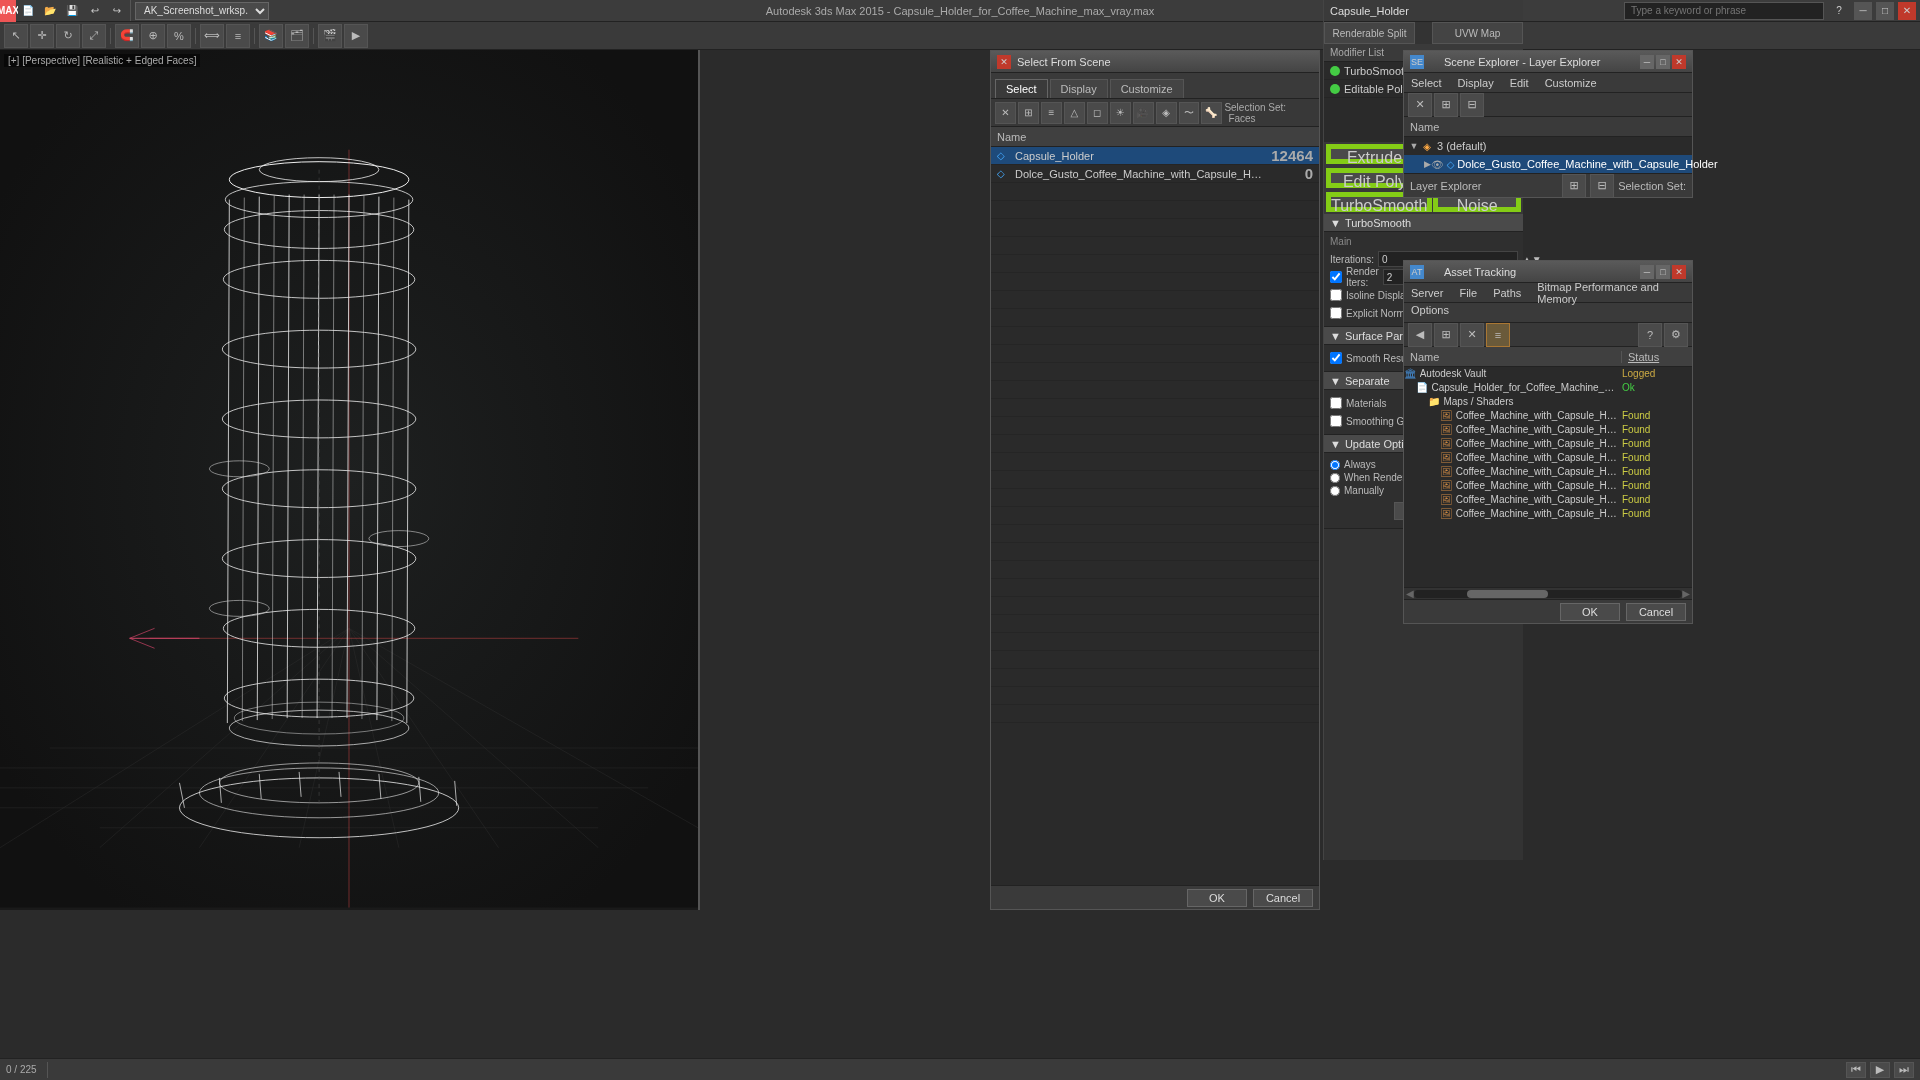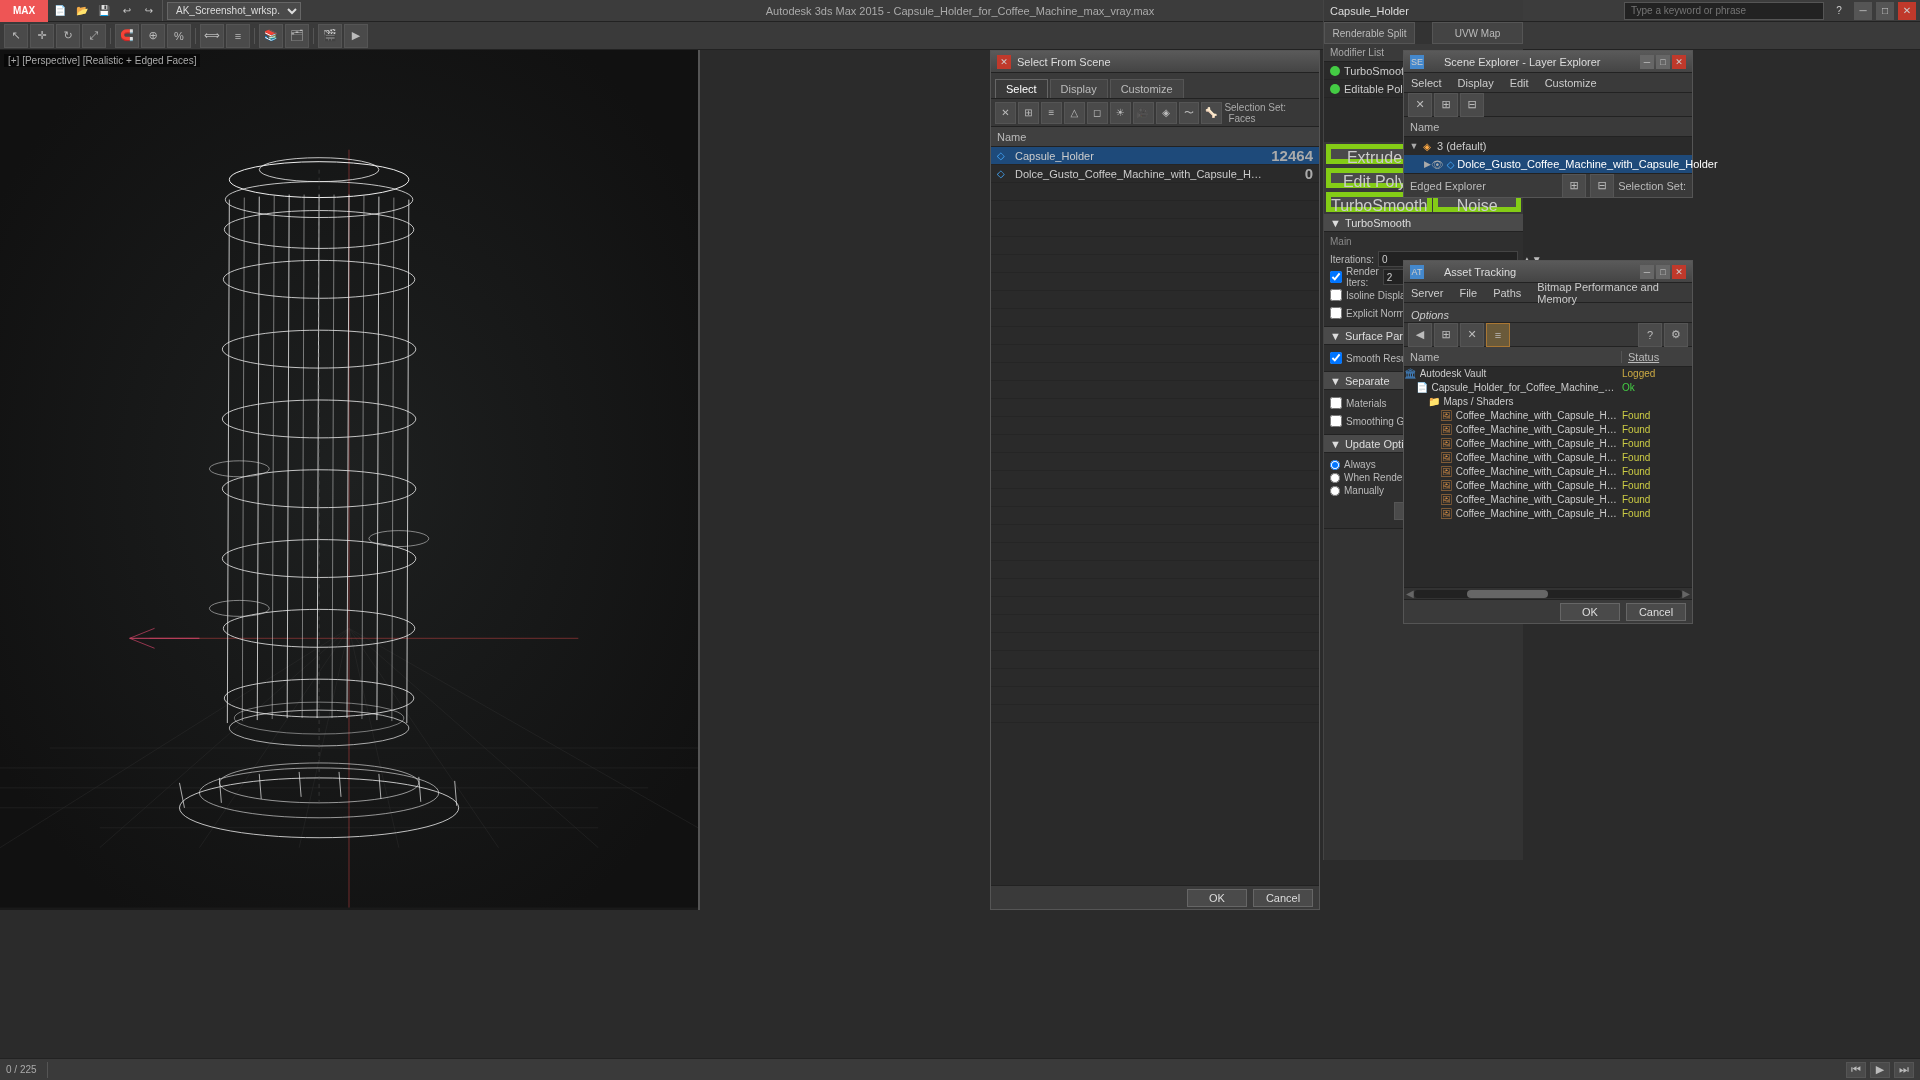--- a/index.html
+++ b/index.html
@@ -17,21 +17,21 @@
     
     .top-toolbar {
       height: 22px;
       background: #3c3c3c;
       display: flex;
       align-items: center;
       border-bottom: 1px solid #222;
       position: relative;
     }
     .toolbar-logo {
-      width: 48px;
+      width: 16px;
       height: 22px;
       background: #e55;
       display: flex;
       align-items: center;
       justify-content: center;
       font-weight: bold;
       font-size: 10px;
       color: white;
       flex-shrink: 0;
     }
@@ -935,21 +935,21 @@
         </div>
 
         <div class="tree-item selected" style="padding-left:20px;">
           <span class="tree-expand">▶</span>
           <span class="tree-icon" style="color:#aaa;">👁</span>
           <span class="tree-icon icon-object">◇</span>
           <span style="font-size:11px; color:#fff;">Dolce_Gusto_Coffee_Machine_with_Capsule_Holder</span>
         </div>
       </div>
       <div class="panel-footer">
-        <span>Edged Explorer</span>
+        <span>Layer Explorer</span>
         <div style="flex:1;"></div>
         <div style="display:flex; align-items:center; gap:4px;">
           <div class="icon-btn">⊞</div>
           <div class="icon-btn">⊟</div>
           <span>Selection Set:</span>
         </div>
       </div>
     </div>
 
     <div class="asset-tracking">
@@ -961,21 +961,21 @@
           <button class="panel-win-btn">□</button>
           <button class="panel-win-btn close">✕</button>
         </div>
       </div>
       <div class="panel-menu-bar">
         <span class="menu-item">Server</span>
         <span class="menu-item">File</span>
         <span class="menu-item">Paths</span>
         <span class="menu-item">Bitmap Performance and Memory</span>
       </div>
-      <div style="height:20px; background:#3a3a3a; padding:0 4px; display:flex; align-items:flex-end; border-bottom:1px solid #222;font-style:italic;">
+      <div style="height:20px; background:#3a3a3a; padding:0 4px; display:flex; align-items:flex-start; border-bottom:1px solid #222;">
         <span class="menu-item">Options</span>
       </div>
       <div class="panel-toolbar">
         <div class="icon-btn">◀</div>
         <div class="icon-btn">⊞</div>
         <div class="icon-btn">✕</div>
         <div class="icon-btn active">≡</div>
         <div style="margin-left:auto; display:flex; gap:2px;">
           <div class="icon-btn">?</div>
           <div class="icon-btn">⚙</div>

